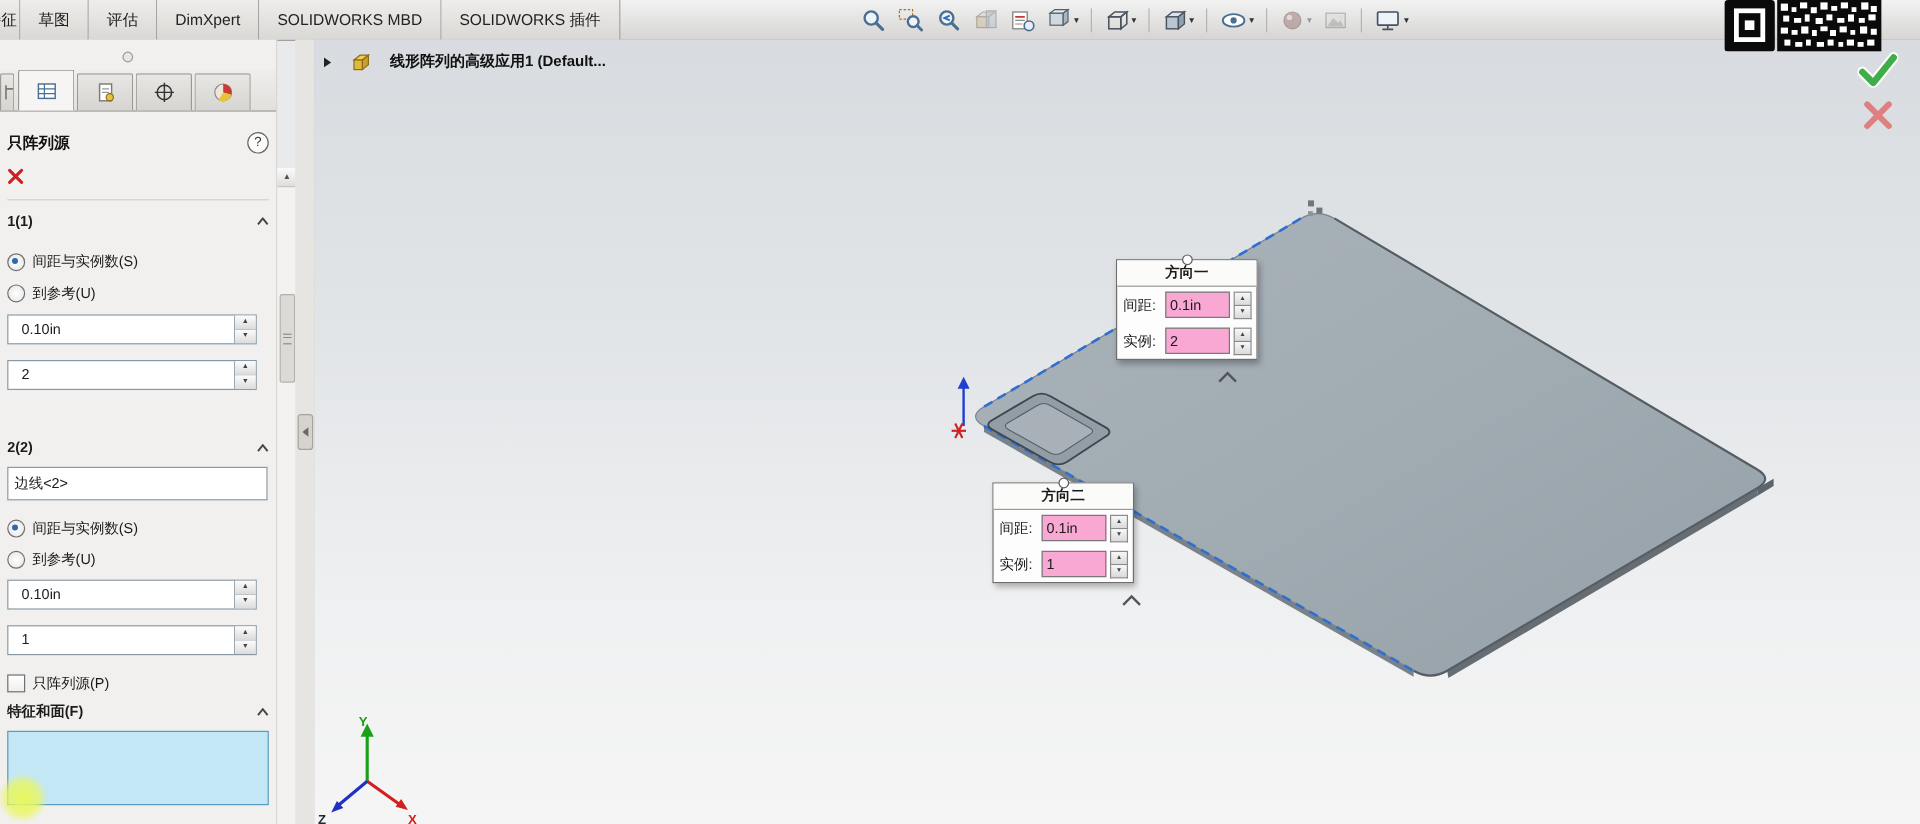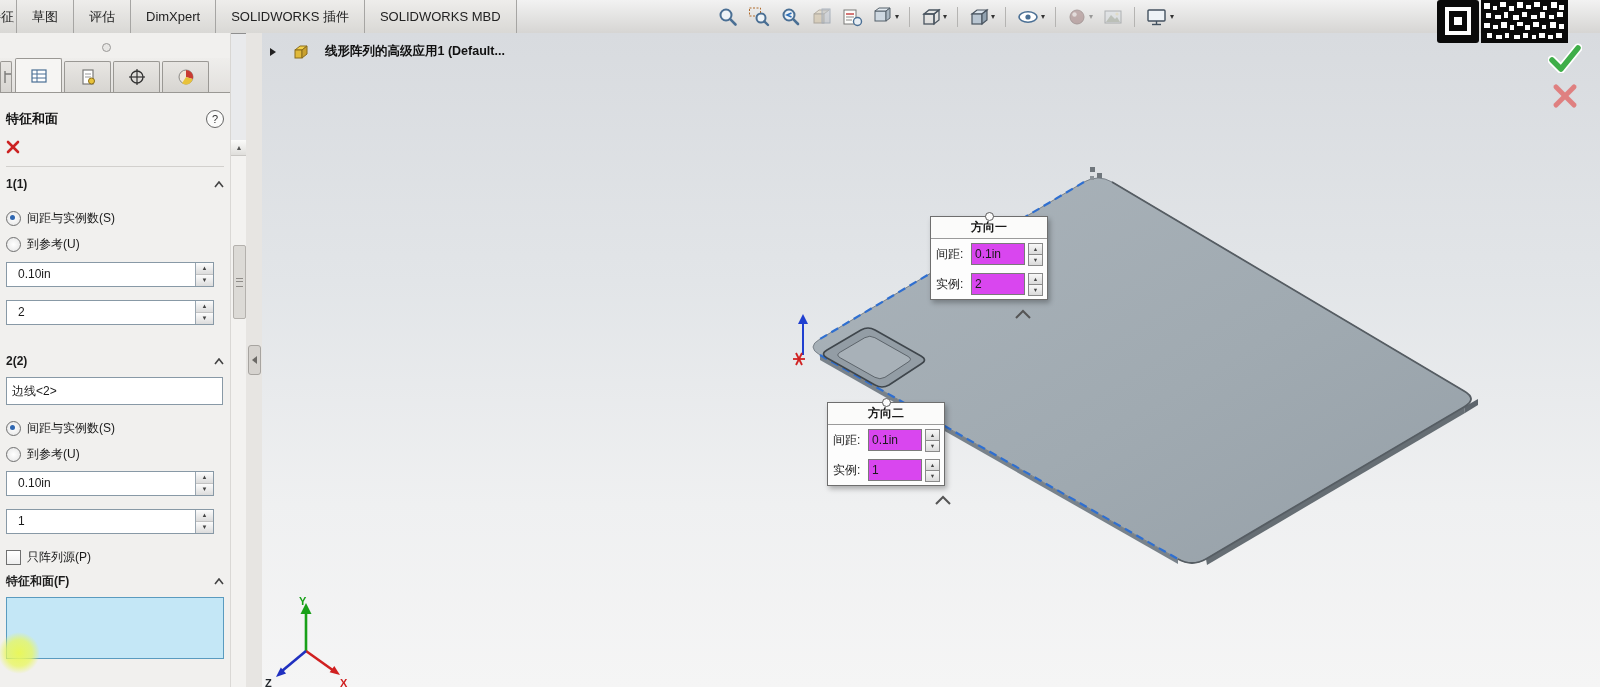--- a/index.html
+++ b/index.html
@@ -56,21 +56,21 @@
                    border-radius:50%;background:#2f67b2;}
   .chkbox{width:13px;height:13px;border:1px solid #707070;background:linear-gradient(#fff,#eee);flex:0 0 auto;}
   .spinfield{margin-top:9px;height:25px;width:208px;border:1px solid #8899a6;background:#fff;
              display:flex;box-sizing:border-box;}
   .spinfield.mt13{margin-top:13px;}
   .spinfield .val{flex:1;font-size:12px;padding:4px 11px;}
   .spin{width:17px;border-left:1px solid #9aa6b0;display:flex;flex-direction:column;}
   .spin .sb{flex:1;font-size:6px;line-height:10px;text-align:center;color:#444;
             background:linear-gradient(#fcfcfc,#dcdcdc);border-bottom:1px solid #c2c2c2;}
   .spin .sb:last-child{border-bottom:none;}
-  .grp-hdr.g2{margin-top:28px;height:16px;}
+  .grp-hdr.g2{margin-top:40px;height:16px;}
   .grp-hdr.g3{height:16px;}
   .chkrow{margin-top:15px;height:16px;display:flex;align-items:center;gap:6px;font-size:12px;}
   .bluebox{margin-top:8px;height:60px;border:1px solid #5a9bbf;background:#c4e7f6;position:relative;overflow:visible;}
   .bluebox .blob{position:absolute;left:-8px;bottom:-16px;width:40px;height:42px;
                  background:radial-gradient(circle,#e9f75c 0%,rgba(233,247,92,.75) 45%,rgba(233,247,92,0) 72%);}
 
   
   .pm-scroll{position:absolute;left:230px;top:140px;bottom:0;width:16px;background:#f3f2f0;
              border-left:1px solid #dad8d5;}
   .sc-up{height:15px;display:flex;align-items:center;justify-content:center;font-size:7px;color:#555;
@@ -97,21 +97,21 @@
 
   
   .callout{position:absolute;width:116px;background:#fdfdfd;border:1px solid #6e6e6e;
            box-shadow:2px 3px 5px rgba(0,0,0,.28);z-index:20;}
   .co-handle{position:absolute;left:50%;top:-5px;margin-left:-4px;width:7px;height:7px;border-radius:50%;
              border:1px solid #5a5a5a;background:#fbfbfb;}
   .co-title{height:21px;line-height:21px;text-align:center;font-size:12px;font-weight:bold;
             border-bottom:1px solid #9a9a9a;background:#fbfbfa;}
   .co-row{height:30px;display:flex;align-items:center;padding:0 5px;gap:3px;}
   .co-label{font-size:12px;width:32px;flex:0 0 auto;}
-  .co-input{width:46px;height:20px;border:1px solid #7a7a7a;background:#d946ef;font-size:12px;
+  .co-input{width:46px;height:20px;border:1px solid #7a7a7a;background:#f9a8d4;font-size:12px;
             line-height:20px;padding:0 3px;flex:0 0 auto;}
   .co-spin{width:15px;height:22px;display:flex;flex-direction:column;flex:0 0 auto;}
   .co-spin .sb{flex:1;font-size:5.5px;line-height:10px;text-align:center;color:#444;
                background:linear-gradient(#f8f8f8,#dadada);border:1px solid #8a8a8a;border-top:none;}
   .co-spin .sb:first-child{border-top:1px solid #8a8a8a;}
   .float-chev{position:absolute;z-index:15;}
 
   
   .confirm{position:absolute;right:18px;top:10px;z-index:30;display:flex;flex-direction:column;gap:10px;align-items:center;}
 </style>
@@ -127,24 +127,24 @@
     <div class="rtab">
         <span>草图</span>
       </div>
     <div class="rtab">
         <span>评估</span>
       </div>
     <div class="rtab">
         <span>DimXpert</span>
       </div>
     <div class="rtab">
+        <span>SOLIDWORKS MBD</span>
+      </div>
+    <div class="rtab">
         <span>SOLIDWORKS 插件</span>
-      </div>
-    <div class="rtab">
-        <span>SOLIDWORKS MBD</span>
       </div>
 
     <div class="hud">
       <div class="hudbtn">
         <svg width="22" height="22">
           <circle cx="9" cy="9" r="5.5" fill="#eef3f7" stroke="#4a6f94" stroke-width="2"></circle>
           <line x1="13.2" y1="13.2" x2="18.5" y2="18.5" stroke="#4a6f94" stroke-width="2.6" stroke-linecap="round"></line>
         </svg>
       </div>
       <div class="hudbtn">
@@ -324,21 +324,21 @@
         <svg width="18" height="18">
           <circle cx="9" cy="9" r="7" fill="#f0e6d8" stroke="#8a8a88" stroke-width="1"></circle>
           <path d="M9 9 L9 2 A7 7 0 0 1 15.7 11 Z" fill="#c93b32"></path>
           <path d="M9 9 L15.7 11 A7 7 0 0 1 5 15.3 Z" fill="#e8c23a"></path>
         </svg>
       </div>
     </div>
 
     <div class="pm-body">
       <div class="pm-title-row">
-        <span class="pm-title">特征和面</span>
+        <span class="pm-title">只阵列源</span>
         <span class="helpbtn">?</span>
       </div>
 
       <div class="closerow">
         <svg width="14" height="14">
           <line x1="2" y1="2" x2="12" y2="12" stroke="#cc2222" stroke-width="2.6" stroke-linecap="round"></line>
           <line x1="12" y1="2" x2="2" y2="12" stroke="#cc2222" stroke-width="2.6" stroke-linecap="round"></line>
         </svg>
       </div>
 

